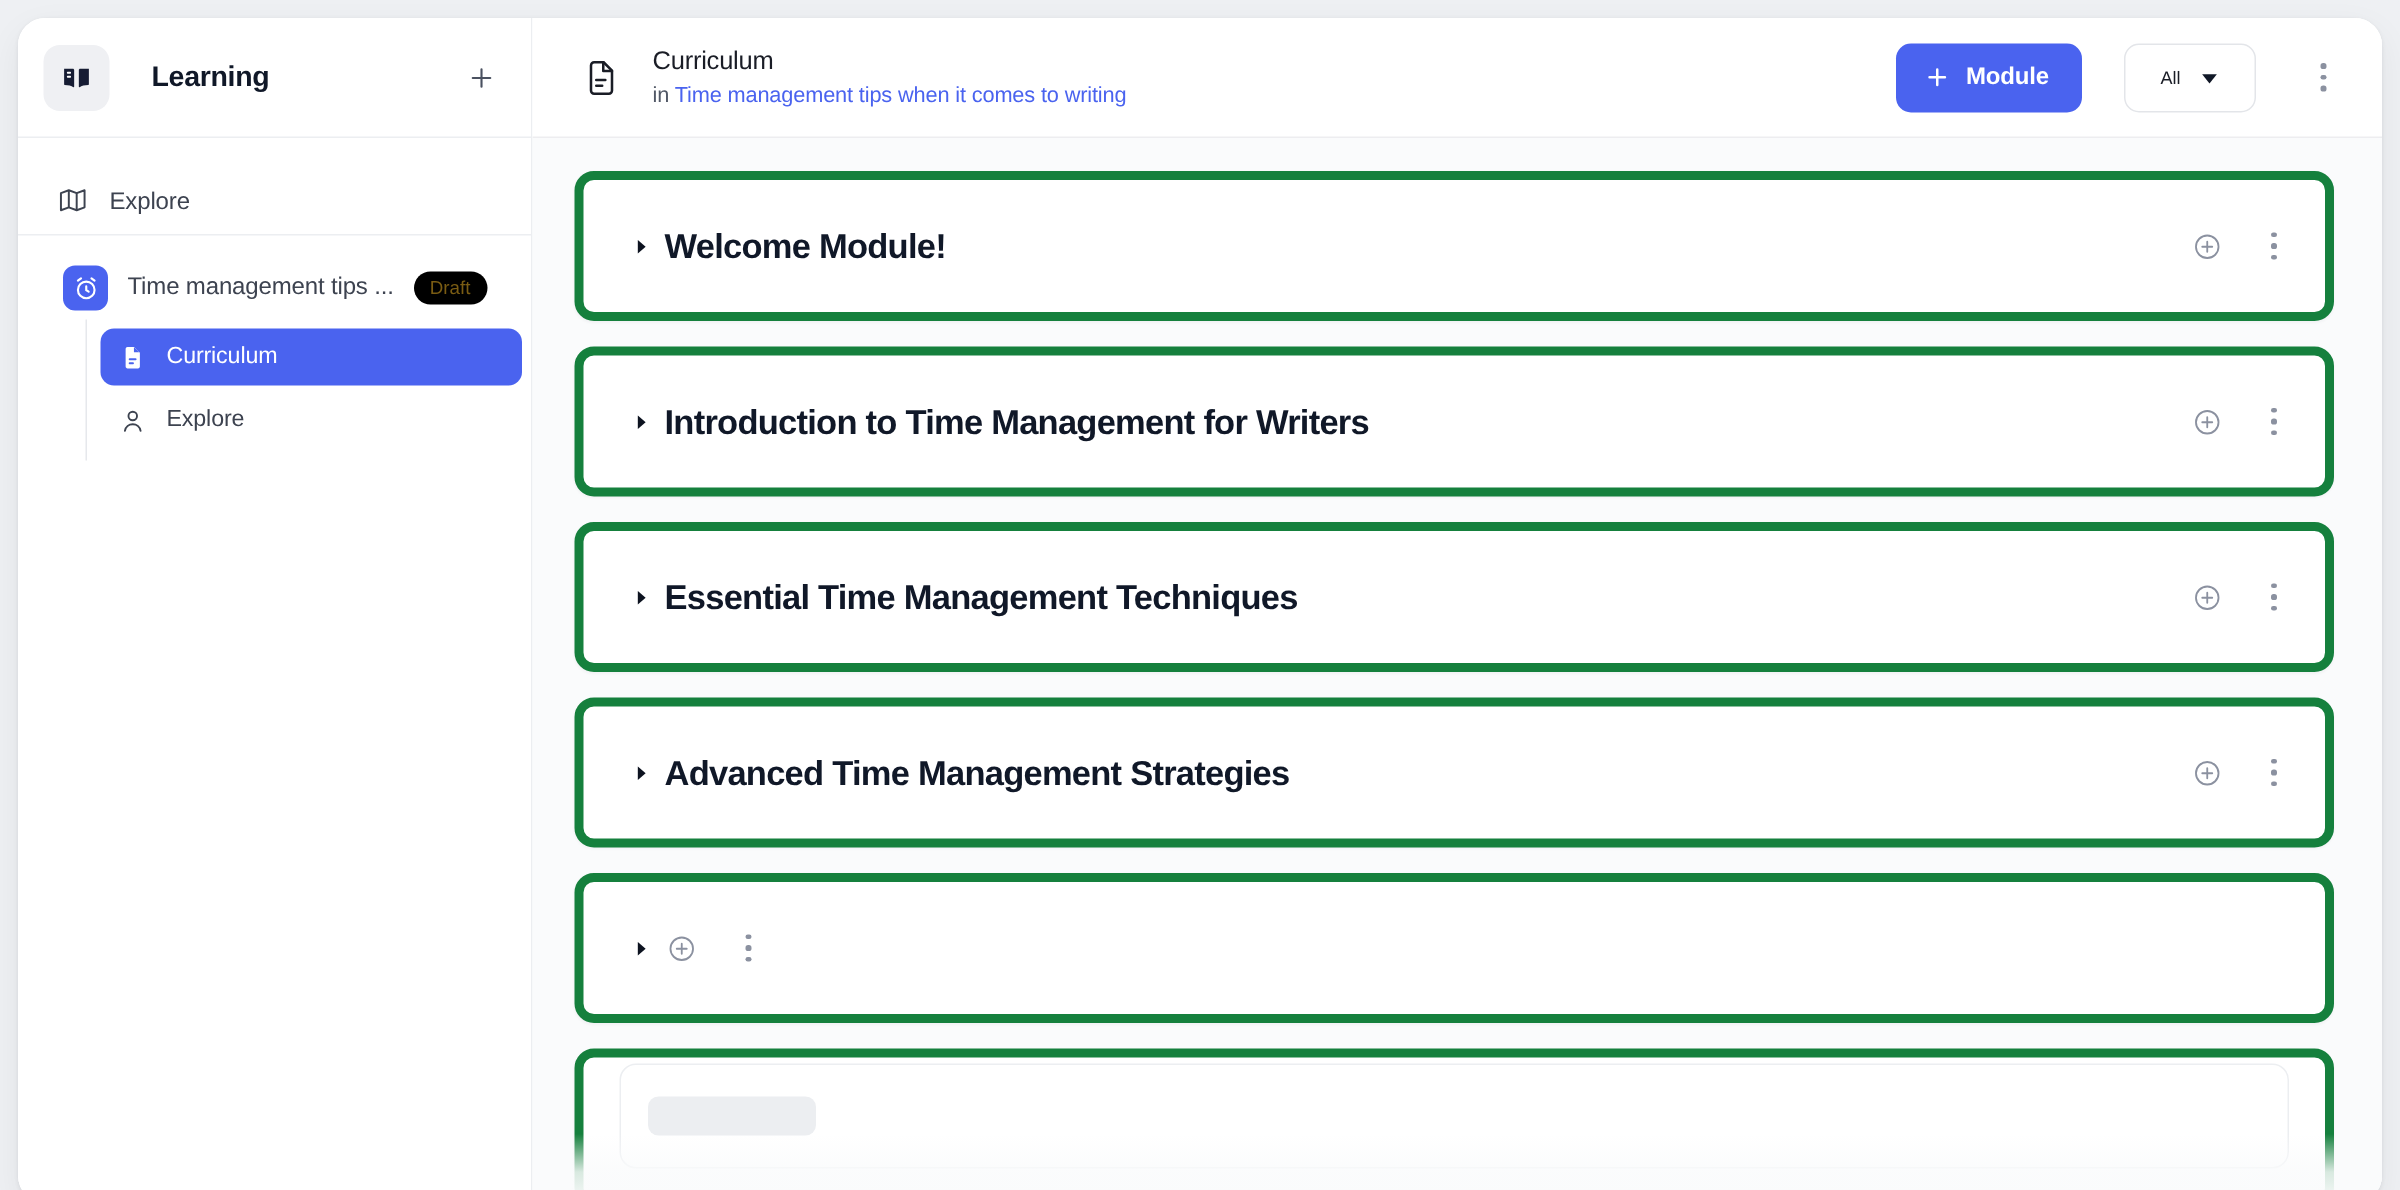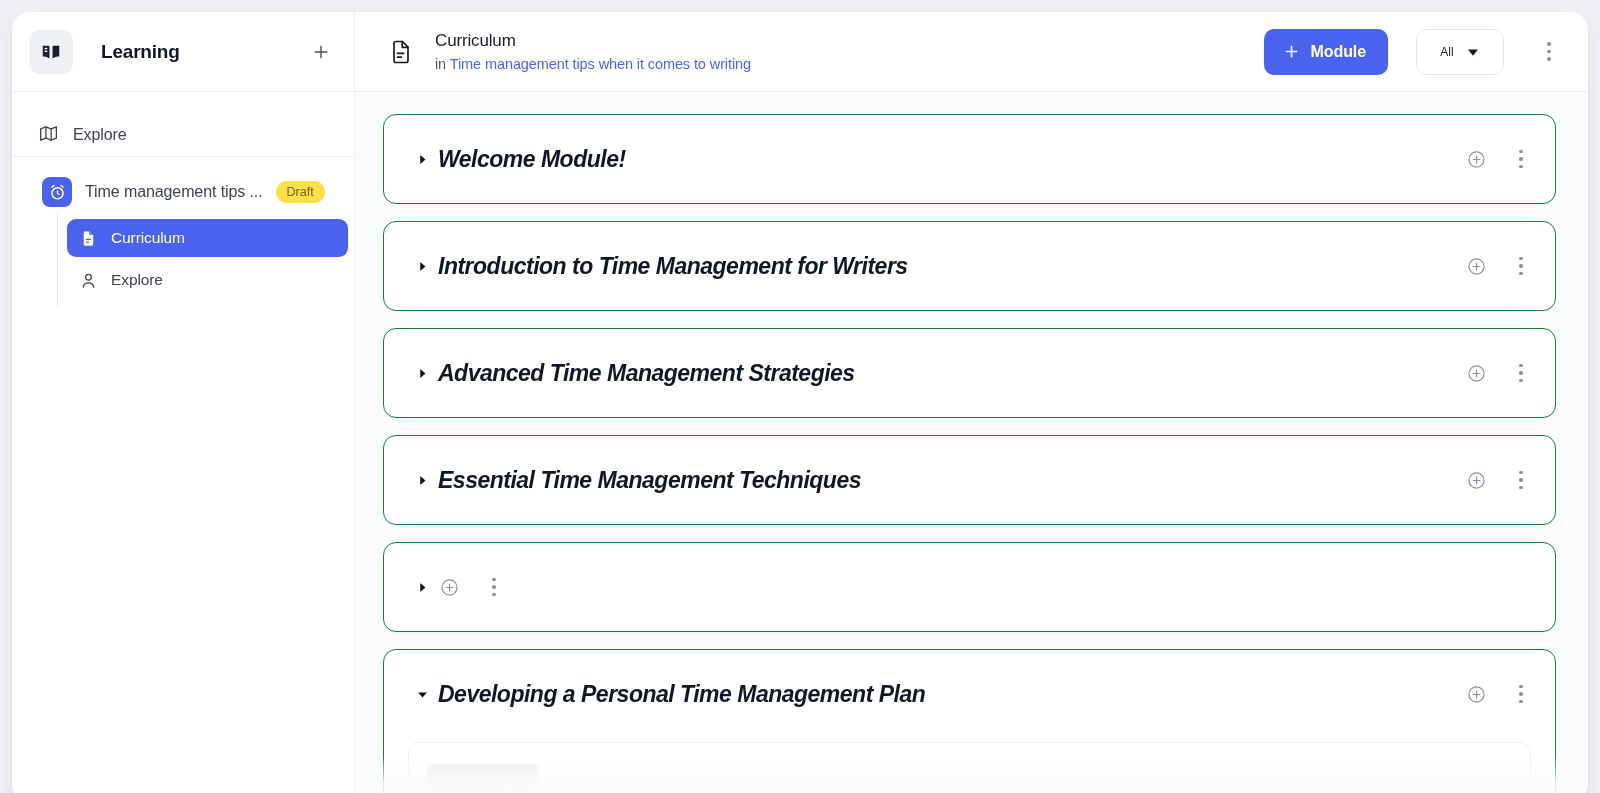--- a/index.html
+++ b/index.html
@@ -105,21 +105,21 @@
   .course-name {
     font-size: 16px;
     color: #3d4350;
     letter-spacing: -0.1px;
     white-space: nowrap;
     overflow: hidden;
     text-overflow: ellipsis;
     max-width: 196px;
   }
   .badge-draft {
-    background: #fde047;
+    background: #000000;
     color: #7a5c13;
     font-size: 12.5px;
     font-weight: 500;
     border-radius: 999px;
     padding: 4px 11px;
     white-space: nowrap;
   }
 
   .subnav {
     margin-left: 45px;
@@ -240,27 +240,26 @@
     position: relative;
   }
   .module-list {
     padding: 0 32px 0 28px;
     display: flex;
     flex-direction: column;
     gap: 17px;
   }
   .module-card {
     background: #ffffff;
-    border: 1px solid #15803d;
+    border: 6px solid #15803d;
     border-radius: 13px;
     box-shadow: 0 1px 2px rgba(16,24,40,.04);
     min-height: 88px;
     display: flex;
     flex-direction: column;
-    font-style: italic;
   }
   .module-head {
     height: 88px;
     display: flex;
     align-items: center;
     padding: 0 20px 0 32px;
   }
   .caret {
     width: 18px;
     flex: 0 0 18px;
@@ -492,21 +491,21 @@
               </span>
             </div>
           </div>
           <div class="module-card">
             <div class="module-head">
               <span class="caret">
                 <svg width="13" height="13" viewBox="0 0 16 16">
                   <path d="M5.2 2.4v11.2L11.6 8 5.2 2.4z" fill="#0d1320"></path>
                 </svg>
               </span>
-              <span class="module-title">Advanced Time Management Strategies</span>
+              <span class="module-title">Essential Time Management Techniques</span>
               <span class="circle-plus">
                 <svg width="21" height="21" viewBox="0 0 24 24" fill="none" stroke="currentColor" stroke-width="1.4" stroke-linecap="round">
                   <circle cx="12" cy="12" r="8.6"></circle>
                   <path d="M12 8.2v7.6M8.2 12h7.6"></path>
                 </svg>
               </span>
               <span class="row-kebab">
                 <span style="display:flex;flex-direction:column;align-items:center;">
                   <i class="kebab-dot"></i>
                   <i class="kebab-dot"></i>
@@ -515,21 +514,21 @@
               </span>
             </div>
           </div>
           <div class="module-card">
             <div class="module-head">
               <span class="caret">
                 <svg width="13" height="13" viewBox="0 0 16 16">
                   <path d="M5.2 2.4v11.2L11.6 8 5.2 2.4z" fill="#0d1320"></path>
                 </svg>
               </span>
-              <span class="module-title">Essential Time Management Techniques</span>
+              <span class="module-title">Advanced Time Management Strategies</span>
               <span class="circle-plus">
                 <svg width="21" height="21" viewBox="0 0 24 24" fill="none" stroke="currentColor" stroke-width="1.4" stroke-linecap="round">
                   <circle cx="12" cy="12" r="8.6"></circle>
                   <path d="M12 8.2v7.6M8.2 12h7.6"></path>
                 </svg>
               </span>
               <span class="row-kebab">
                 <span style="display:flex;flex-direction:column;align-items:center;">
                   <i class="kebab-dot"></i>
                   <i class="kebab-dot"></i>
@@ -554,41 +553,20 @@
               <span class="row-kebab">
                 <span style="display:flex;flex-direction:column;align-items:center;">
                   <i class="kebab-dot"></i>
                   <i class="kebab-dot"></i>
                   <i class="kebab-dot"></i>
                 </span>
               </span>
             </div>
           </div>
           <div class="module-card">
-            <div class="module-head">
-              <span class="caret">
-                <svg width="13" height="13" viewBox="0 0 16 16">
-                  <path d="M2.6 5.4h10.8L8 11.6 2.6 5.4z" fill="#0d1320"></path>
-                </svg>
-              </span>
-              <span class="module-title">Developing a Personal Time Management Plan</span>
-              <span class="circle-plus">
-                <svg width="21" height="21" viewBox="0 0 24 24" fill="none" stroke="currentColor" stroke-width="1.4" stroke-linecap="round">
-                  <circle cx="12" cy="12" r="8.6"></circle>
-                  <path d="M12 8.2v7.6M8.2 12h7.6"></path>
-                </svg>
-              </span>
-              <span class="row-kebab">
-                <span style="display:flex;flex-direction:column;align-items:center;">
-                  <i class="kebab-dot"></i>
-                  <i class="kebab-dot"></i>
-                  <i class="kebab-dot"></i>
-                </span>
-              </span>
-            </div>
             <div class="module-body">
               <div class="lesson-card">
                 <span class="lesson-skeleton"></span>
               </div>
             </div>
           </div>
         </div>
       <div class="bottom-fade"></div>
     </div>
 

